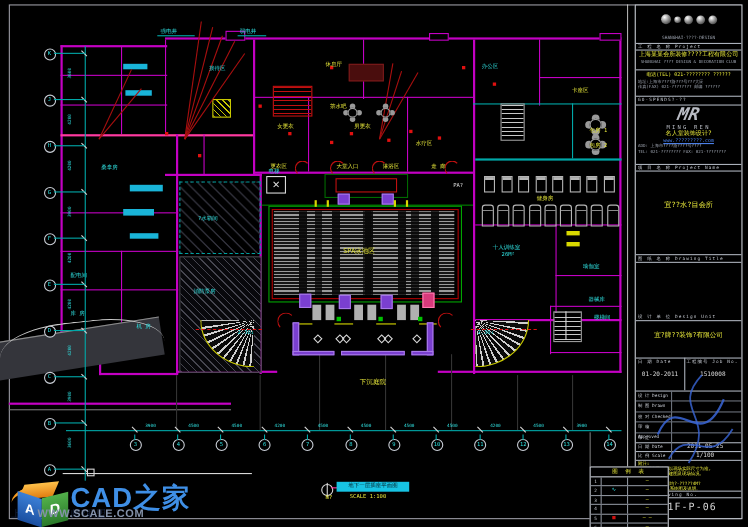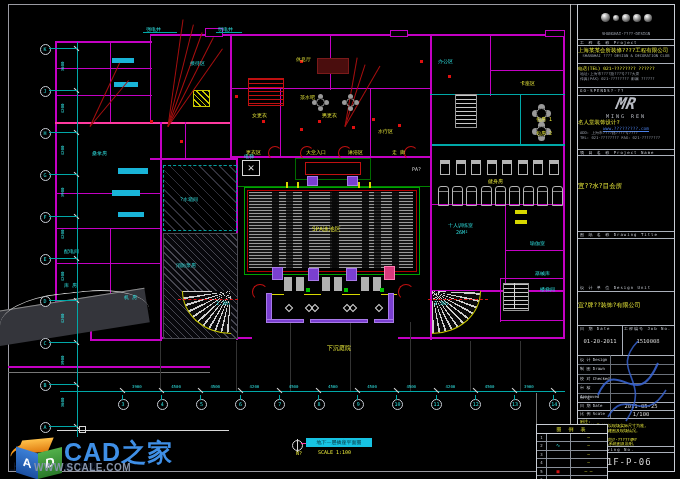--- a/index.html
+++ b/index.html
@@ -44,21 +44,21 @@
   .ly{color:#e8e83a;} .lc{color:#2fe0e0;} .lw{color:#d8d8d8;}
   
   .bub{position:absolute;width:9px;height:9px;border:1px solid #c9ced6;border-radius:50%;
        color:#2fe0e0;font-size:5px;line-height:9px;text-align:center;background:#000;}
   .tick{position:absolute;width:7px;height:1px;background:#d8d8d8;transform:rotate(45deg);}
   .dimtxt{position:absolute;font-size:4px;color:#2fe0e0;white-space:nowrap;}
   
   #tb{position:absolute;left:577px;top:4px;width:96px;height:466px;border:1px solid #c8ccd4;background:#000;}
   .sec{position:absolute;left:0;right:0;border-bottom:1px solid #aab0ba;overflow:hidden;}
   .slab{color:#c8ccd4;font-size:4px;line-height:5px;padding:1px 2px;letter-spacing:1px;}
-  .sval{color:#e8e83a;font-size:6px;line-height:7px;}
+  .sval{color:#e8e83a;text-align:center;font-size:6px;line-height:7px;}
   .svalw{color:#d8d8d8;text-align:center;font-size:5.5px;}
   .tiny{font-size:3.8px;line-height:4.6px;color:#9aa0ac;padding:0 2px;}
   .sph{border-radius:50%;background:radial-gradient(circle at 35% 30%,#fff,#909090 45%,#1a1a1a);}
   .sigrow{position:absolute;left:0;right:0;border-bottom:1px solid #6a707a;}
   .sigcell{position:absolute;left:0;top:0;bottom:0;width:30px;border-right:1px solid #6a707a;
            color:#c8ccd4;font-size:4px;line-height:9px;padding-left:2px;}
   
   #legend{position:absolute;left:536px;top:424px;width:70px;height:54px;border:1px solid #c8ccd4;background:#000;}
   #legend .hd{height:8px;border-bottom:1px solid #c8ccd4;color:#e8e83a;font-size:5px;line-height:8px;text-align:center;letter-spacing:2px;}
   .lrow{position:relative;height:7.4px;border-bottom:1px solid #8a909a;}

